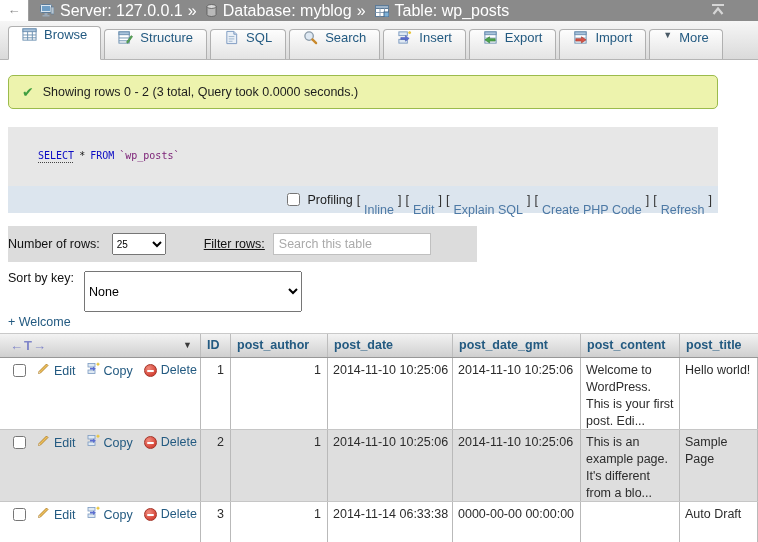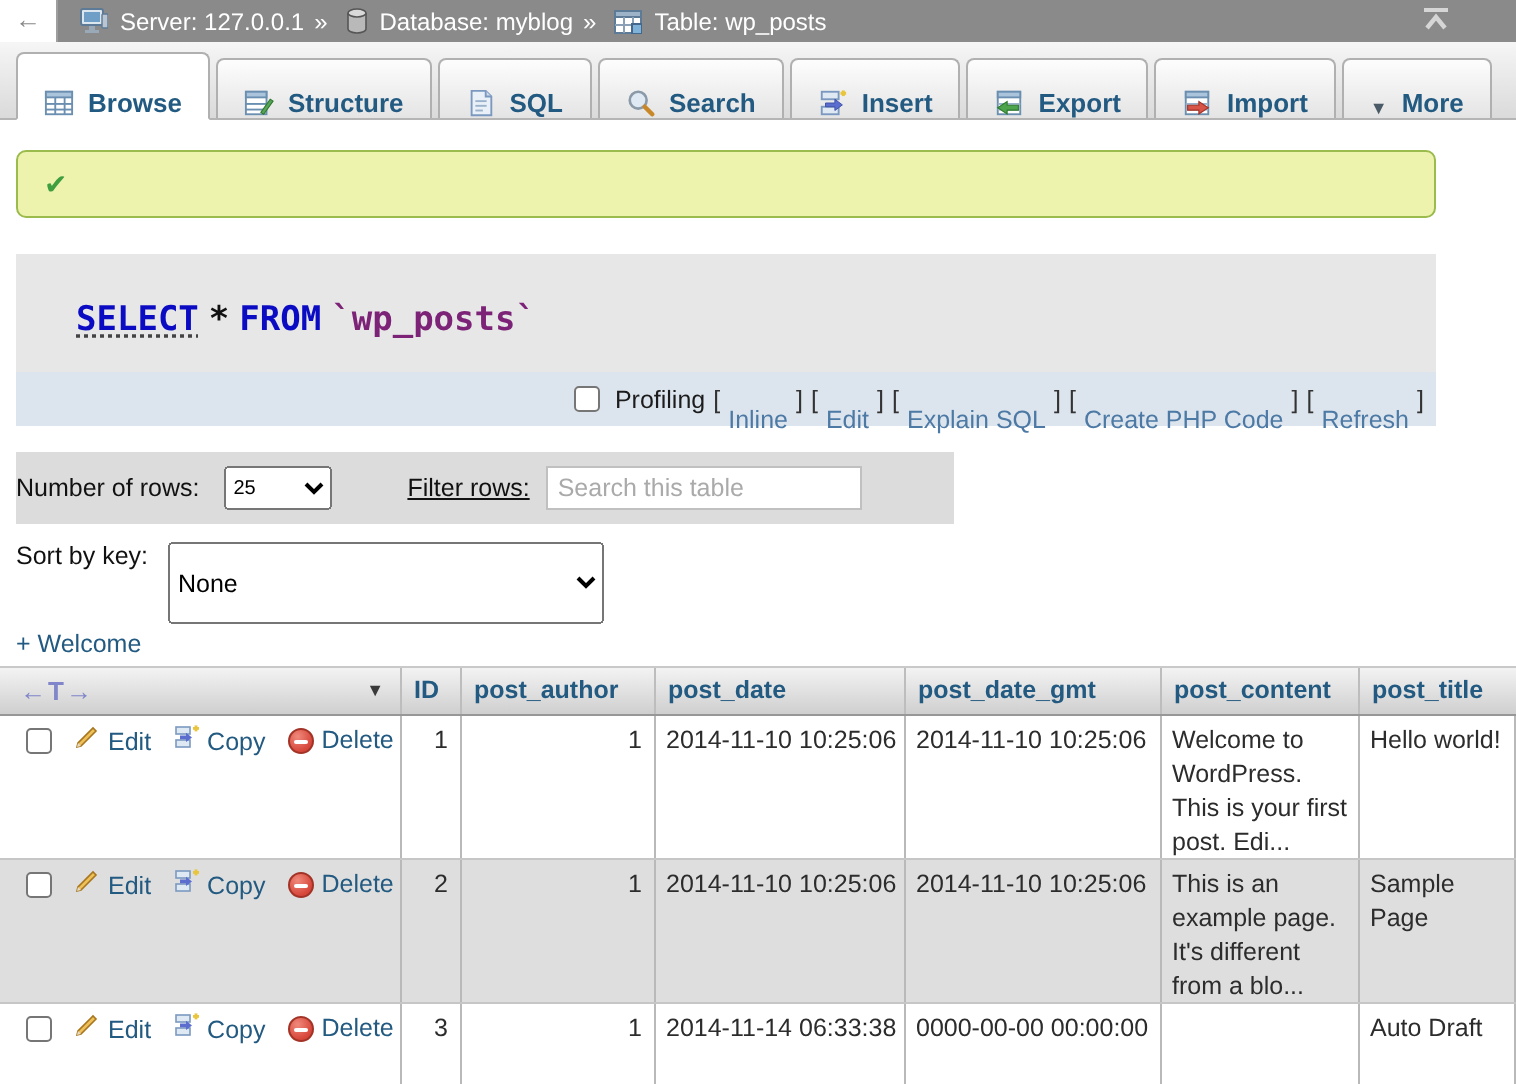--- a/index.html
+++ b/index.html
@@ -4,45 +4,45 @@
 <style>
   html,body{margin:0;padding:0;background:#fff;}
   .screen{position:relative;width:758px;height:542px;overflow:hidden;background:#fff;
           font-family:"Liberation Sans","DejaVu Sans",sans-serif;font-size:12px;color:#222;}
 
   
   .topbar{position:absolute;top:0;left:0;right:0;height:21px;background:#8a8a8a;}
   .nav-toggle{position:absolute;left:0;top:0;width:28px;height:21px;background:#fff;
               color:#888;text-align:center;line-height:20px;font-size:13px;cursor:pointer;border-right:1px solid #9e9e9e;}
   .crumbs{position:absolute;left:36px;top:0;height:21px;display:flex;align-items:center;gap:5px;
-          color:#fff;font-size:12px;white-space:nowrap;}
+          color:#fff;font-size:16px;white-space:nowrap;}
   .crumbs .ic{display:inline-flex;margin:0 1px 0 4px;}
   .collapse-btn{position:absolute;right:32px;top:3px;cursor:pointer;}
 
   
   .tabstrip{position:absolute;top:21px;left:0;right:0;height:39px;
             background:linear-gradient(#f6f6f6,#dadada);border-bottom:1px solid #b5b5b5;
             display:flex;align-items:flex-end;padding-left:8px;box-sizing:border-box;}
-  .tab{height:29px;display:flex;align-items:flex-end;gap:7px;padding:0 13px;margin-right:3px;
+  .tab{height:29px;display:flex;align-items:flex-start;gap:7px;padding:0 13px;margin-right:3px;
        border:1px solid #b0b0b0;border-bottom:none;border-radius:4px 4px 0 0;
-       background:linear-gradient(#fdfdfd,#e4e4e4);font-weight:bold;color:#235a81;
+       background:linear-gradient(#fdfdfd,#e4e4e4);font-weight:normal;color:#235a81;
        font-size:13px;cursor:pointer;white-space:nowrap;}
   .tab.active{background:#fff;height:32px;margin-bottom:-1px;border-bottom:1px solid #fff;z-index:2;}
   .tab .ticon{display:inline-flex;}
   .caret{font-size:9px;color:#4a5a66;}
 
   
   .message{position:absolute;top:75px;left:8px;width:710px;height:34px;box-sizing:border-box;
            background:#edf3ad;border:1px solid #9bbb4c;border-radius:5px;
            display:flex;align-items:center;gap:9px;padding-left:13px;font-size:12.5px;color:#1d1d1d;}
   .check{color:#3f9e3f;font-size:14px;font-weight:bold;}
 
   
   .sqlbox{position:absolute;top:127px;left:8px;width:710px;height:59px;background:#e7e7e7;box-sizing:border-box;}
-  .sqltext{padding:23px 0 0 30px;font-family:"DejaVu Sans Mono","Liberation Mono",monospace;font-size:17px;color:#000;font-weight:bold;}
+  .sqltext{padding:23px 0 0 30px;font-family:"DejaVu Sans Mono","Liberation Mono",monospace;font-size:10px;color:#000;}
   .kw{color:#0b0bc4;}
   .kw.dotted{text-decoration:underline dotted #444;text-underline-offset:3px;}
   .star{color:#111;margin:0 5px;}
   .ident{color:#7c2277;margin-left:5px;}
 
   .profbar{position:absolute;top:186px;left:8px;width:710px;height:27px;box-sizing:border-box;
            background:#dce5ee;display:flex;align-items:center;justify-content:flex-end;
            gap:4px;padding-right:6px;font-size:12.5px;color:#1c1c1c;}
   .profbar input{margin:0 3px 0 0;}
   .br{color:#333;}
@@ -221,20 +221,21 @@
       <span>Import</span>
     </div>
     <div class="tab">
       <span class="caret">▼</span>
       <span>More</span>
     </div>
   </div>
 
   <div class="message">
     <span class="check">✔</span>
+    <span>Showing rows 0 - 2 (3 total, Query took 0.0000 seconds.)</span>
   </div>
 
   <div class="sqlbox">
     <div class="sqltext">
       <span class="kw dotted">SELECT</span><span class="star">*</span><span class="kw">FROM</span><span class="ident">`wp_posts`</span>
     </div>
   </div>
 
   <div class="profbar">
     <input type="checkbox" style="">

